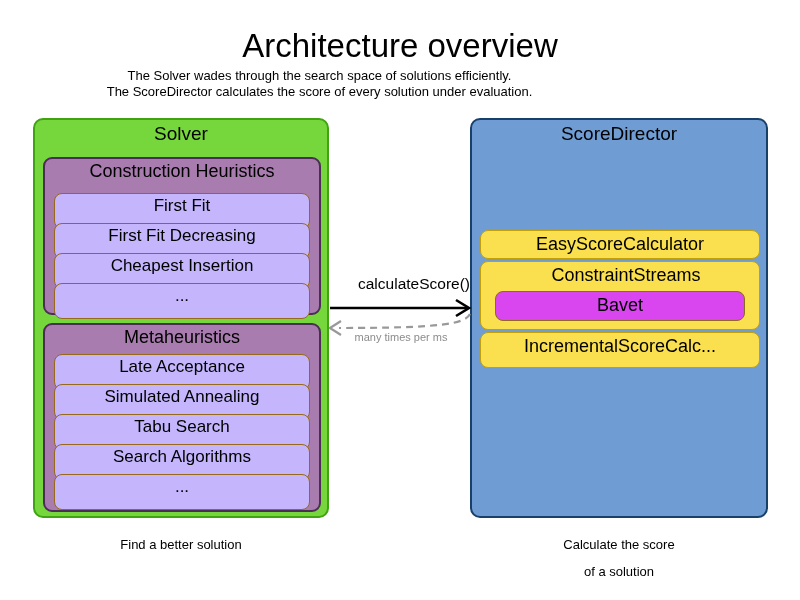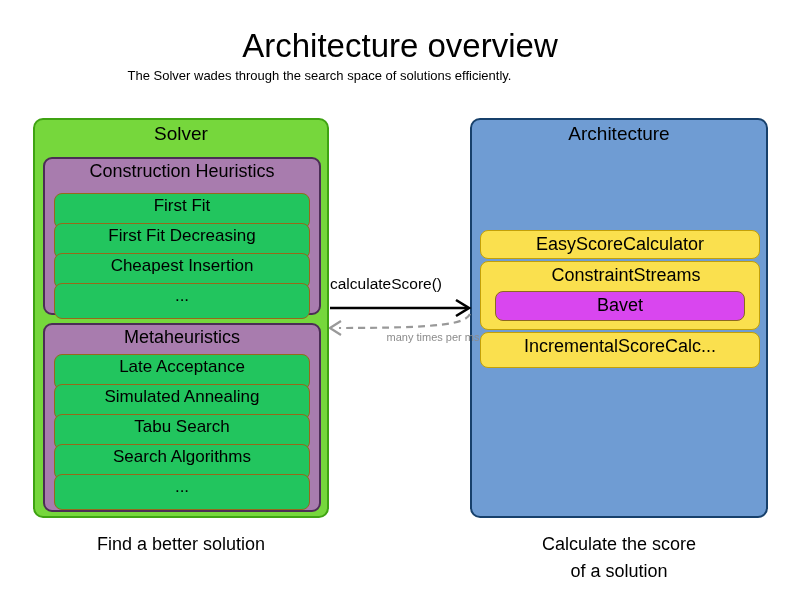--- a/index.html
+++ b/index.html
@@ -20,52 +20,53 @@
   .bigbox-title{position:absolute;left:0;top:3px;width:100%;text-align:center;font-size:19px;}
 
   
   .section{position:absolute;left:8px;width:278px;background:#A87CAE;border:2px solid #4B2D55;
     border-radius:9px;box-sizing:border-box;}
   .section-ch{top:37px;height:158px;}
   .section-mh{top:203px;height:189px;text-decoration:underline;}
   .section-title{position:absolute;left:0;top:2px;width:100%;text-align:center;font-size:18px;}
 
   
-  .algo{position:absolute;left:9px;width:256px;height:36px;background:#22c55e;
+  .algo{position:absolute;left:9px;width:256px;height:36px;background:#c4b5fd;
     border:1.5px solid #96691B;border-radius:8px;box-sizing:border-box;
     text-align:center;font-size:17px;line-height:24px;}
 
   
   .calc{position:absolute;left:8px;width:280px;background:#FAE04E;border:1.5px solid #C3A008;
     border-radius:8px;box-sizing:border-box;text-align:center;font-size:18px;}
   .calc-easy{top:110px;height:29px;line-height:27px;}
   .calc-cs{top:141px;height:69px;line-height:26px;padding-left:12px;}
   .calc-inc{top:212px;height:36px;line-height:26px;}
   .bavet{position:absolute;left:14px;top:29px;width:250px;height:30px;background:#d946ef;
     border:1.5px solid #8C6A1E;border-radius:8px;box-sizing:border-box;
     text-align:center;font-size:18px;line-height:27px;}
 
   
-  .call-label{position:absolute;left:330px;top:275px;width:140px;text-align:left;font-size:15.5px;}
+  .call-label{position:absolute;left:330px;top:275px;width:140px;text-align:right;font-size:15.5px;}
   .arrow-svg{position:absolute;left:329px;top:293px;width:143px;height:57px;}
   .freq-label{position:absolute;left:330px;top:331px;width:142px;text-align:center;
-    font-size:11px;color:#8C8C8C;padding-left:32px;}
+    font-size:11px;color:#8C8C8C;}
 
   
-  .caption{position:absolute;text-align:center;font-size:18px;line-height:27px;}
+  .caption{position:absolute;text-align:center;font-size:13px;line-height:27px;}
   .caption-left{left:33px;top:531px;width:296px;}
   .caption-right{left:470px;top:531px;width:298px;}
 </style>
 </head>
 <body>
 
 <div class="canvas">
 
   <div class="title">Architecture overview</div>
   <div class="subtitle s1">The Solver wades through the search space of solutions efficiently.</div>
+  <div class="subtitle s2">The ScoreDirector calculates the score of every solution under evaluation.</div>
 
   <div class="bigbox solver-box">
     <div class="bigbox-title">Solver</div>
 
     <div class="section section-ch">
       <div class="section-title">Construction Heuristics</div>
       <div class="algo" style="top:34px">First Fit</div>
       <div class="algo" style="top:64px">First Fit Decreasing</div>
       <div class="algo" style="top:94px">Cheapest Insertion</div>
       <div class="algo" style="top:124px">...</div>
@@ -75,21 +76,21 @@
       <div class="section-title">Metaheuristics</div>
       <div class="algo" style="top:29px">Late Acceptance</div>
       <div class="algo" style="top:59px">Simulated Annealing</div>
       <div class="algo" style="top:89px">Tabu Search</div>
       <div class="algo" style="top:119px">Search Algorithms</div>
       <div class="algo" style="top:149px">...</div>
     </div>
   </div>
 
   <div class="bigbox sd-box">
-    <div class="bigbox-title">Architecture</div>
+    <div class="bigbox-title">ScoreDirector</div>
 
     <div class="calc calc-easy">EasyScoreCalculator</div>
 
     <div class="calc calc-cs">
       <span>ConstraintStreams</span>
       <div class="bavet">Bavet</div>
     </div>
 
     <div class="calc calc-inc">IncrementalScoreCalc...</div>
   </div>

